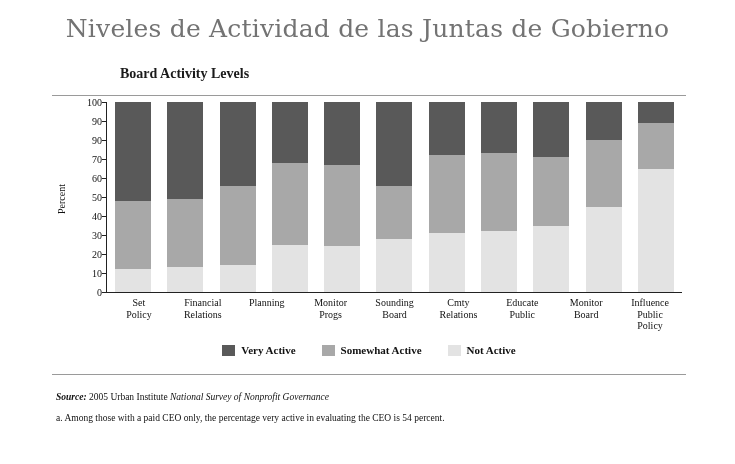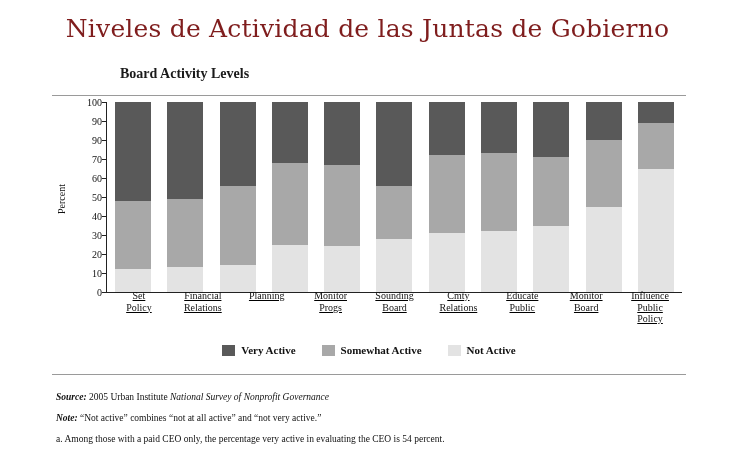--- a/index.html
+++ b/index.html
@@ -19,21 +19,21 @@
     height: 464px;
   }
   #slide-title {
     position: absolute;
     left: 0;
     top: 14px;
     width: 735px;
     text-align: center;
     font-family: "DejaVu Serif", serif;
     font-size: 25px;
-    color: #7f1d1d;
+    color: #737373;
     letter-spacing: 0.2px;
     white-space: nowrap;
   }
   #figure {
     position: absolute;
     left: 52px;
     top: 62px;
     width: 634px;
     height: 380px;
     background: #ffffff;
@@ -148,24 +148,23 @@
   }
   .seg {
     width: 100%;
   }
   .seg.s0 { background: #595959; }
   .seg.s1 { background: #a8a8a8; }
   .seg.s2 { background: #e3e3e3; }
   #xlabels {
     position: absolute;
     left: 55px;
-    top: 188px;
+    top: 195px;
     width: 575px;
     display: flex;
-    text-decoration: underline;
   }
   .xlab {
     flex: 1 1 0;
     text-align: center;
     font-family: "Liberation Serif", serif;
     font-size: 10px;
     line-height: 11.5px;
     color: #111;
   }
   .xlab sup { font-size: 7px; }
@@ -385,17 +384,16 @@
         <div class="leg-item">
           <span class="leg-swatch" style="background: rgb(227, 227, 227);"></span>
           <span class="leg-label">Not Active</span>
         </div>
       </div>
 
     <div id="rule-bottom"></div>
 
     <div id="notes">
         <div class="note"><span class="lead">Source:</span><span> 2005 Urban Institute </span><span class="ital">National Survey of Nonprofit Governance</span></div>
-        <div class="note"><span class="lead">Note:</span><span> “Not active” combines “not at all active” and “not very active.”</span></div>
         <div class="note"><span>a. Among those with a paid CEO only, the percentage very active in evaluating the CEO is 54 percent.</span></div>
       </div>
   </div>
 </div>
 
 </body></html>

